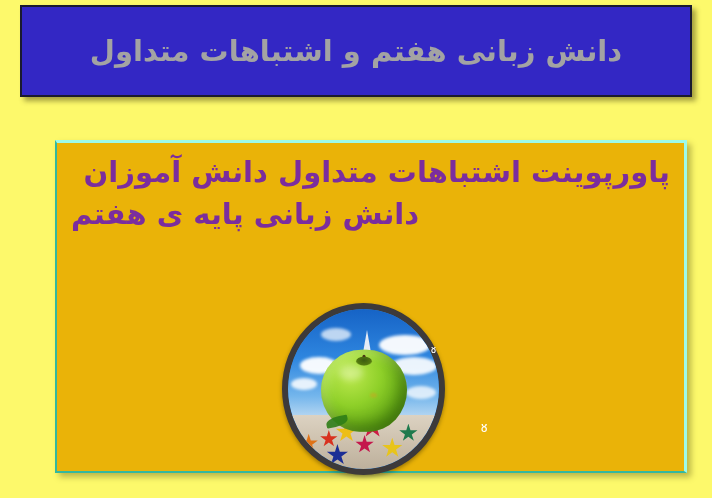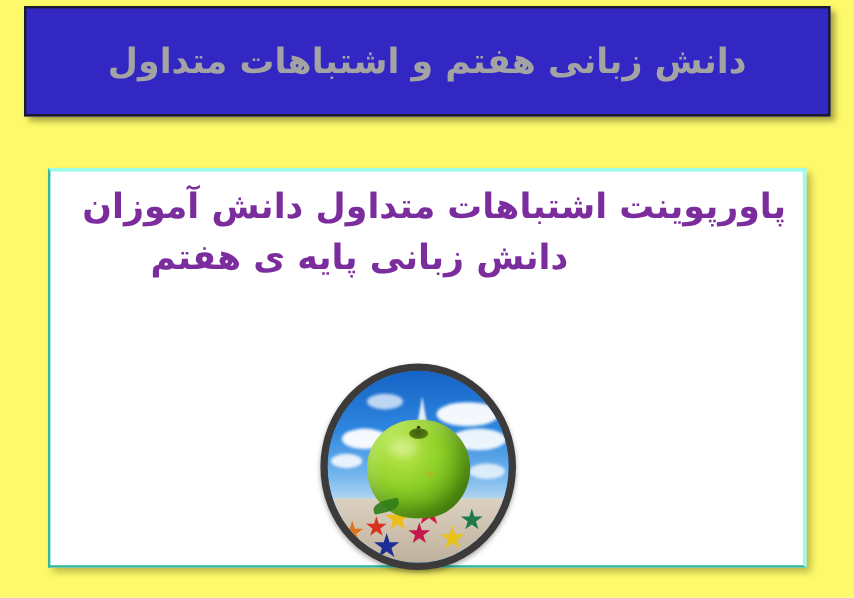--- a/index.html
+++ b/index.html
@@ -50,25 +50,25 @@
     direction: rtl;
     unicode-bidi: isolate;
     padding: 0 16px;
     white-space: nowrap;
     letter-spacing: -0.2px;
   }
 
   
   .content-card {
     position: absolute;
-    left: 40px;
+    left: 55px;
     top: 140px;
     width: 632px;
     height: 333px;
-    background: #ffffff;
+    background: #eab308;
     border-top: 3px solid #9DFBEA;
     border-right: 3px solid #9DFBEA;
     border-bottom: 2px solid #33B89E;
     border-left: 2px solid #33B89E;
     box-sizing: border-box;
     box-shadow: 4px 4px 6px rgba(90,85,20,0.40);
     overflow: visible;
   }
 
   .card-text-block {
@@ -89,21 +89,21 @@
     line-height: 1.45;
     direction: rtl;
     unicode-bidi: isolate;
     white-space: nowrap;
   }
   .card-line-1 {
     text-align: right;
     letter-spacing: 0.4px;
   }
   .card-line-2 {
-    text-align: center;
+    text-align: left;
     padding-right: 112px;
     letter-spacing: 0.4px;
   }
 
   
   .photo-circle {
     position: absolute;
     left: 225px;
     top: 160px;
     width: 163px;

